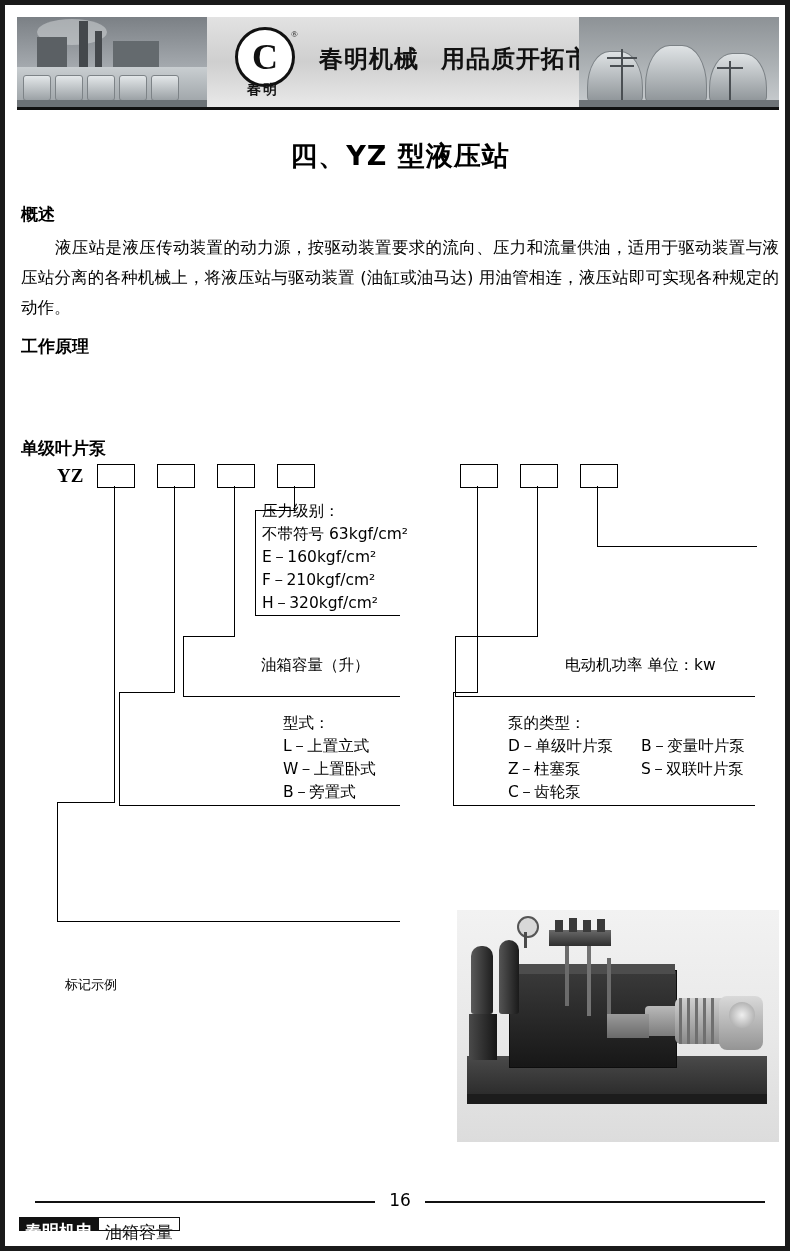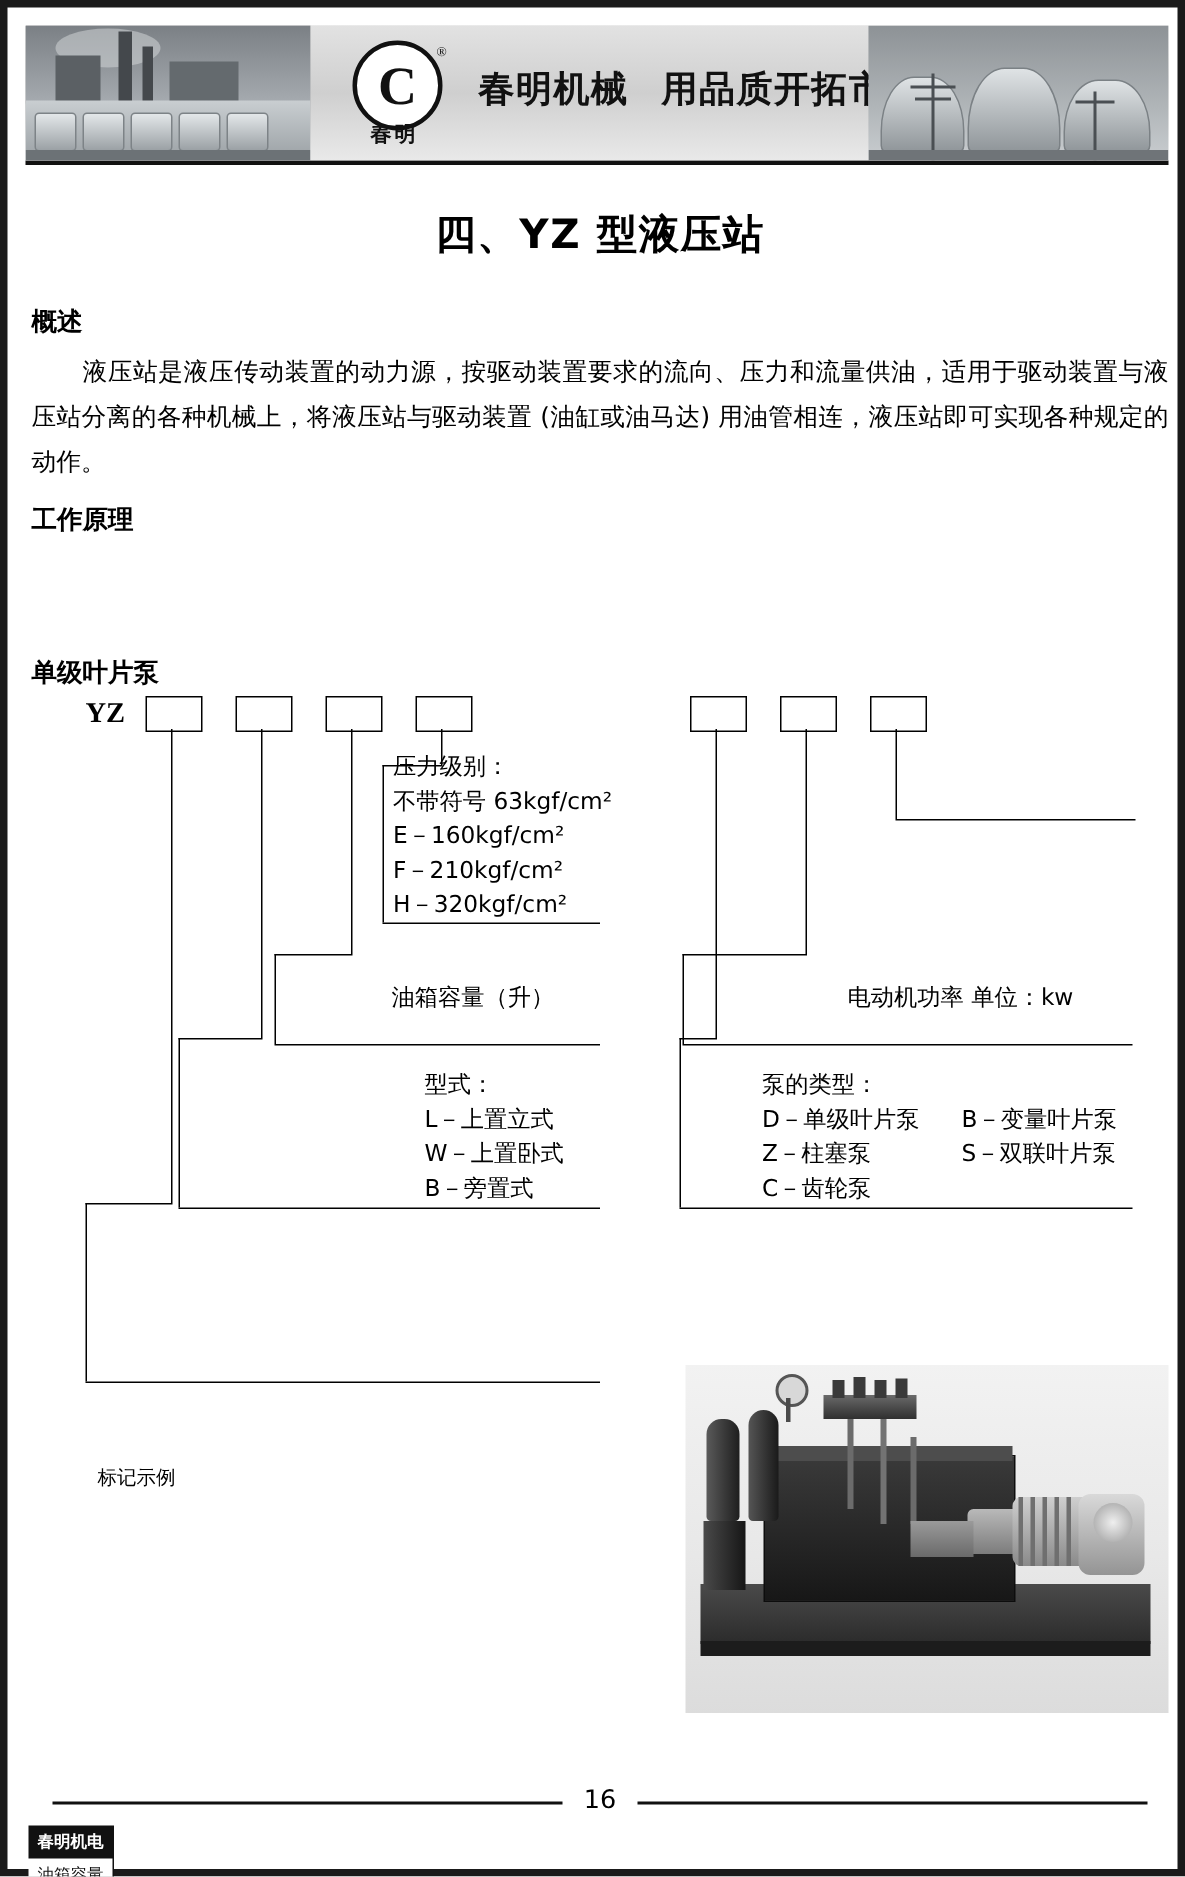--- a/index.html
+++ b/index.html
@@ -205,21 +205,21 @@
   }
   .footer-rule-l { left:30px; width:340px; }
   .footer-rule-r { left:420px; width:340px; }
   #page-number {
     position:absolute; left:0; top:1185px; width:790px; text-align:center;
     font-family:"DejaVu Sans", sans-serif; font-size:17px;
   }
   .footer-tag {
     position:absolute; left:14px; top:1212px;
     height:14px; display:flex; align-items:stretch;
-    font-family:"DejaVu Sans", sans-serif; font-size:11px;flex-direction:column;
+    font-family:"DejaVu Sans", sans-serif; font-size:17px;
   }
   .ft-black {
     background:#111; color:#fff; padding:3px 6px; font-weight:bold;
   }
   .ft-white {
     background:#fff; color:#111; padding:3px 6px; border:1px solid #111; border-left:none;
   }
 </style>
 </head>
 <body>

